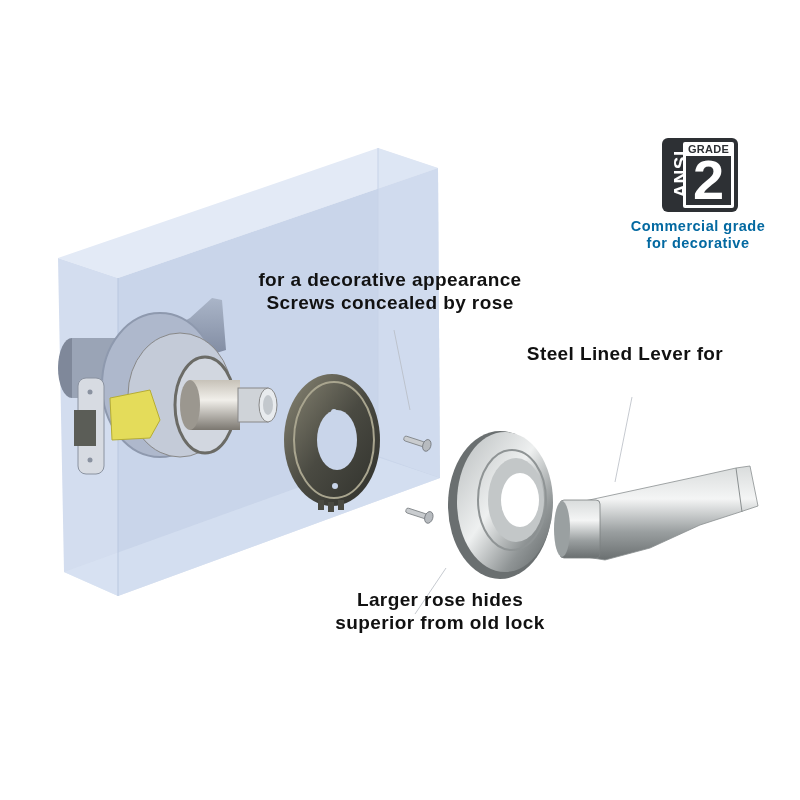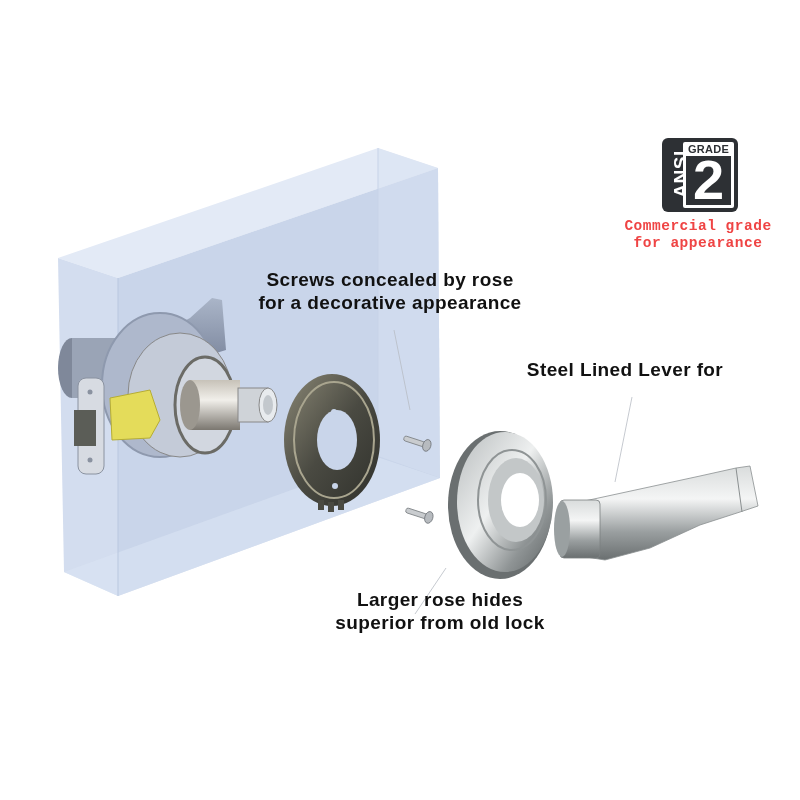--- a/index.html
+++ b/index.html
@@ -33,22 +33,22 @@
   .badge .num-wrap {
     position: absolute; left: 3px; top: 14px; width: 45px; height: 49px; background: #2d3034;
   }
   .badge .num {
     position: absolute; left: 0; top: -6px; width: 45px; text-align: center;
     font-size: 56px; font-weight: bold; color: #ffffff; line-height: 60px;
     font-family: "Liberation Sans", sans-serif;
   }
   .badge-caption {
     position: absolute; left: 612px; top: 218px; width: 172px; text-align: center;
-    font-weight: bold; font-size: 14.5px; line-height: 17px; color: #ef4444; letter-spacing: 0.5px;
-    font-family: Liberation Mono, monospace;
+    font-weight: bold; font-size: 14.5px; line-height: 17px; color: #0369a1; letter-spacing: 0.5px;
+    font-family: Liberation Sans, sans-serif;
   }
   .badge-caption span { display: block; }
 </style>
 </head>
 <body>
 
 <div class="stage">
 
   <svg class="art" width="800" height="800" viewBox="0 0 800 800">
     <defs>
@@ -160,40 +160,40 @@
     </g>
 
     <g stroke="#b8bcc4" stroke-width="0.8" fill="none">
       <line x1="394" y1="330" x2="410" y2="410"></line>
       <line x1="632" y1="397" x2="615" y2="482"></line>
       <line x1="446" y1="568" x2="415" y2="614"></line>
     </g>
   </svg>
 
   <div class="callout" style="left:240px; top:268px; width:300px;">
+    <span>for a decorative appearance</span>
     <span>Screws concealed by rose</span>
-    <span>for a decorative appearance</span>
   </div>
 
-  <div class="callout" style="left:500px; top:342px; width:250px;margin-top:16px;">
+  <div class="callout" style="left:500px; top:342px; width:250px;">
     <span>Steel Lined Lever for</span>
   </div>
 
   <div class="callout" style="left:305px; top:588px; width:270px;">
     <span>Larger rose hides</span>
     <span>superior from old lock</span>
   </div>
 
   <div class="badge">
     <div class="ansi">ANSI</div>
     <div class="panel">
       <div class="grade">GRADE</div>
       <div class="num-wrap">
         <div class="num">2</div>
       </div>
     </div>
   </div>
   <div class="badge-caption">
     <span>Commercial grade</span>
-    <span>for appearance</span>
+    <span>for decorative</span>
   </div>
 
 </div>
 
 </body></html>

